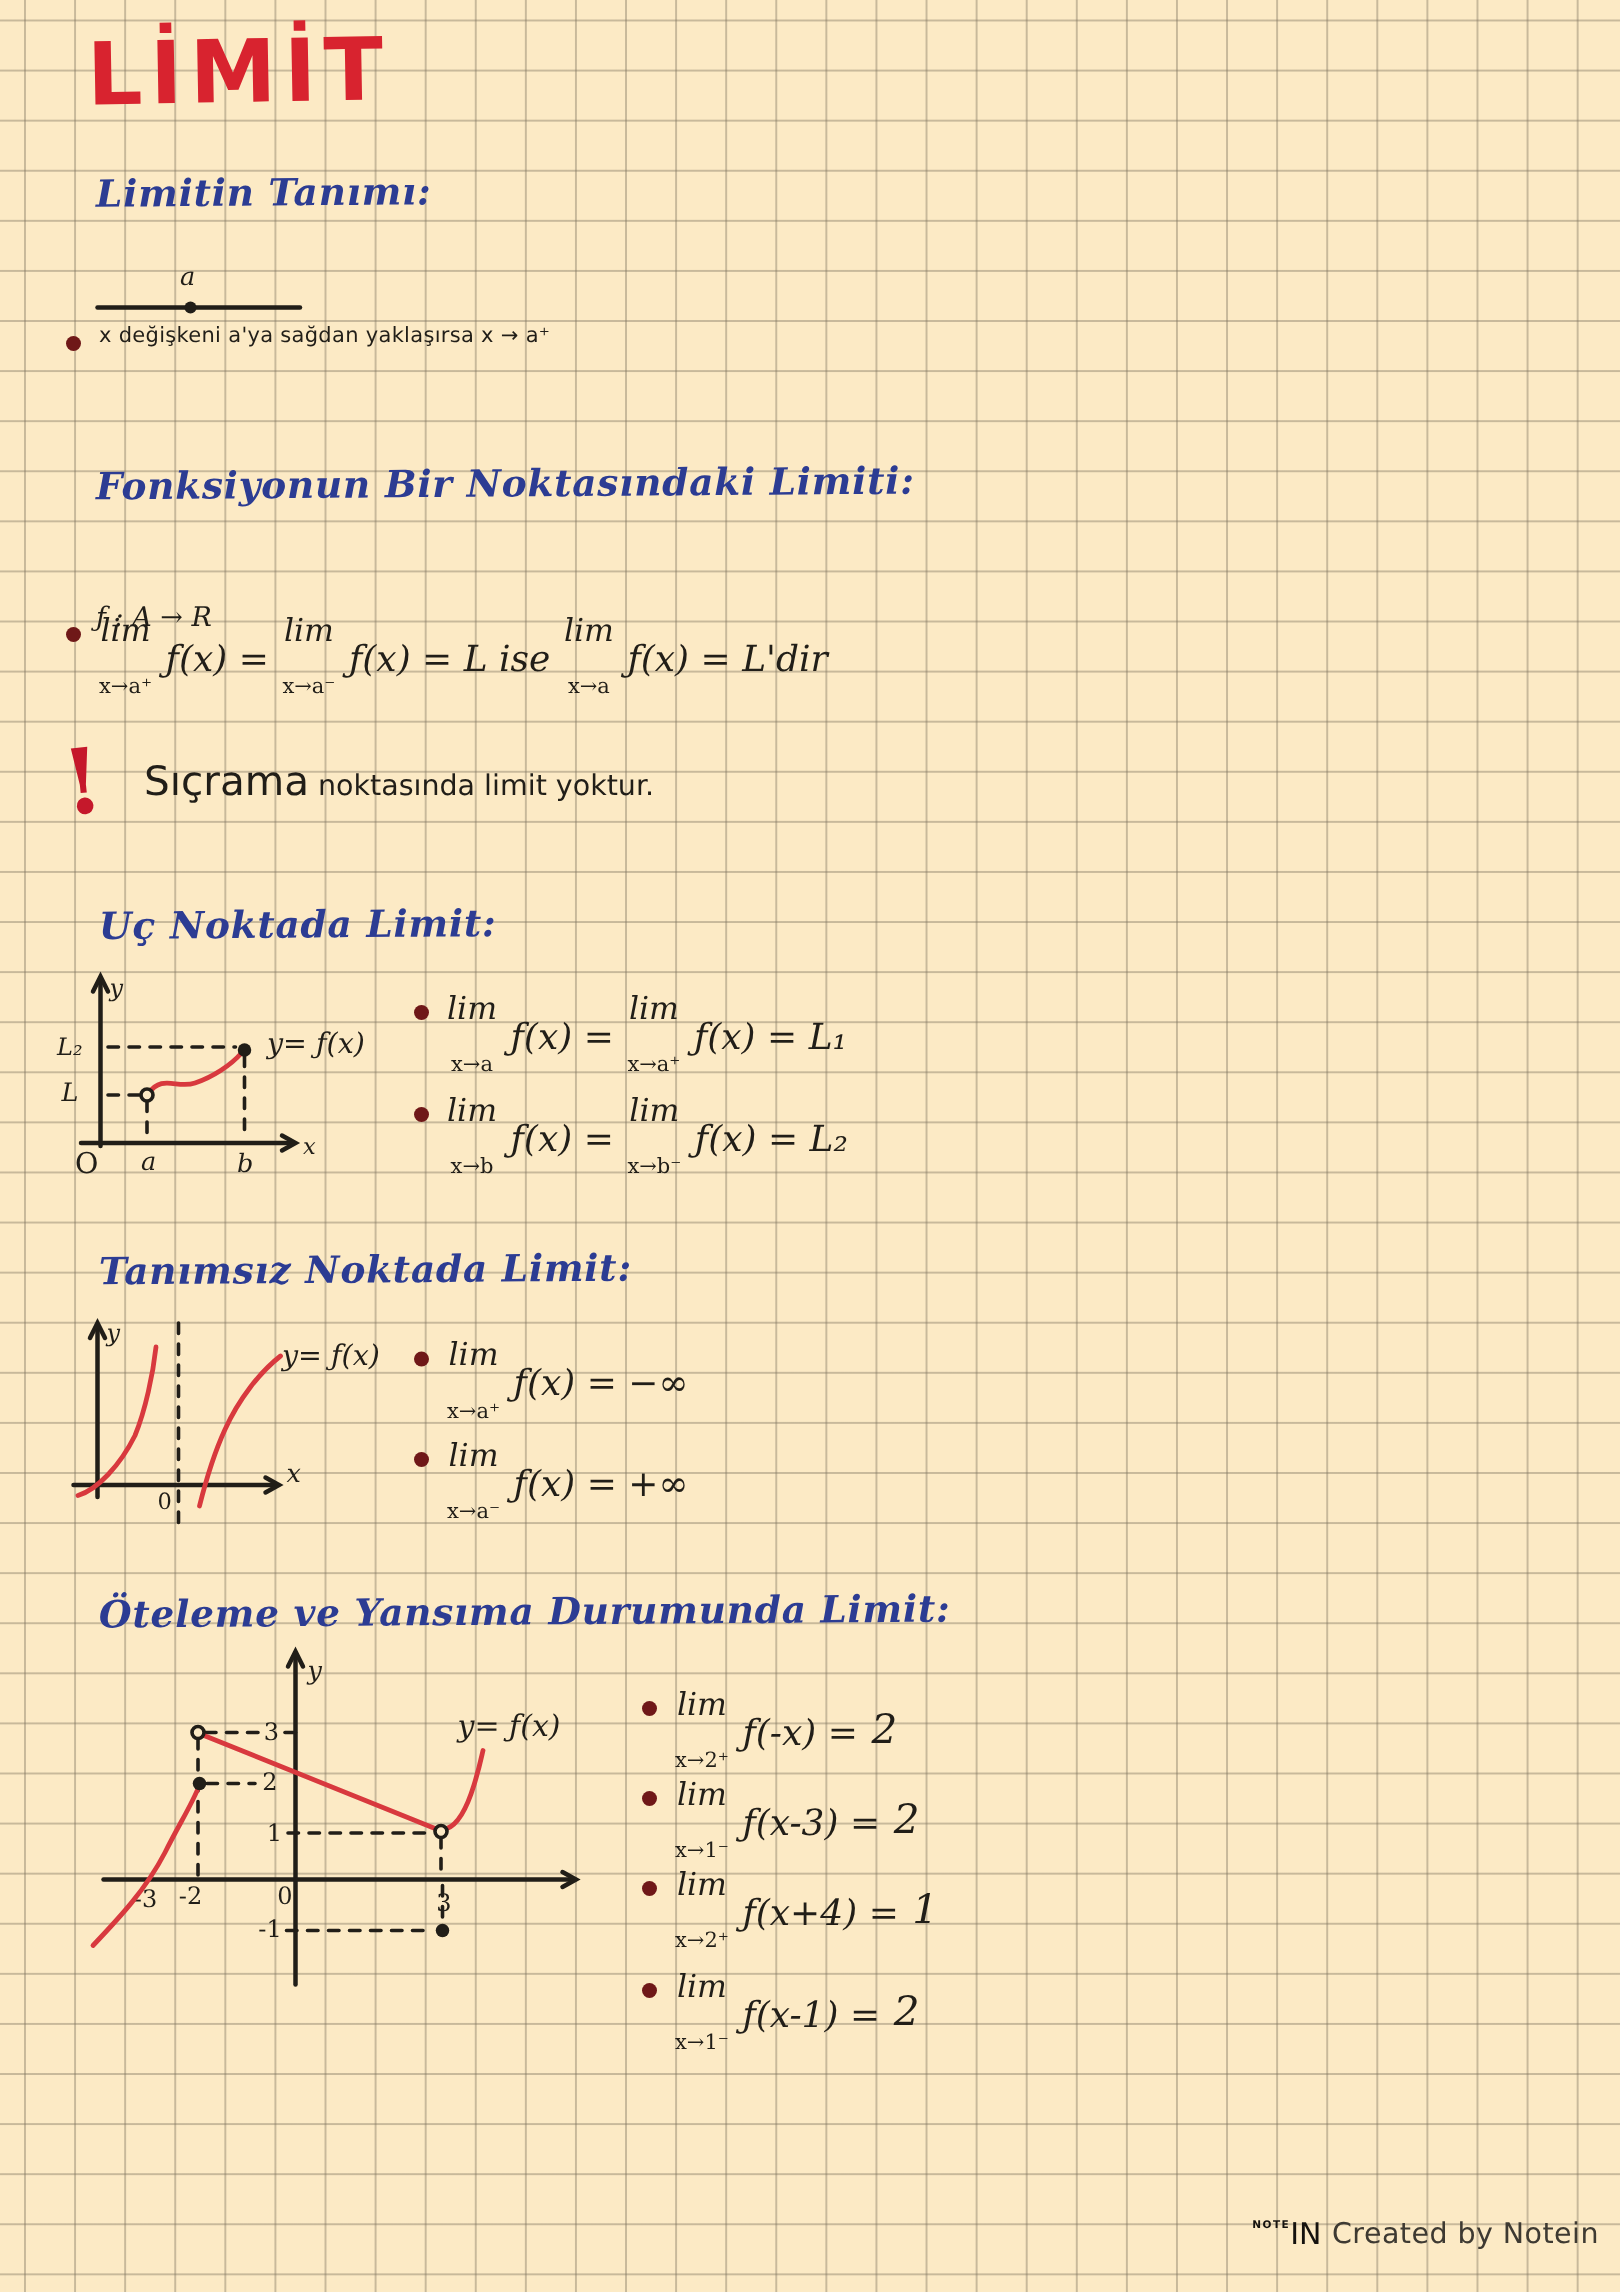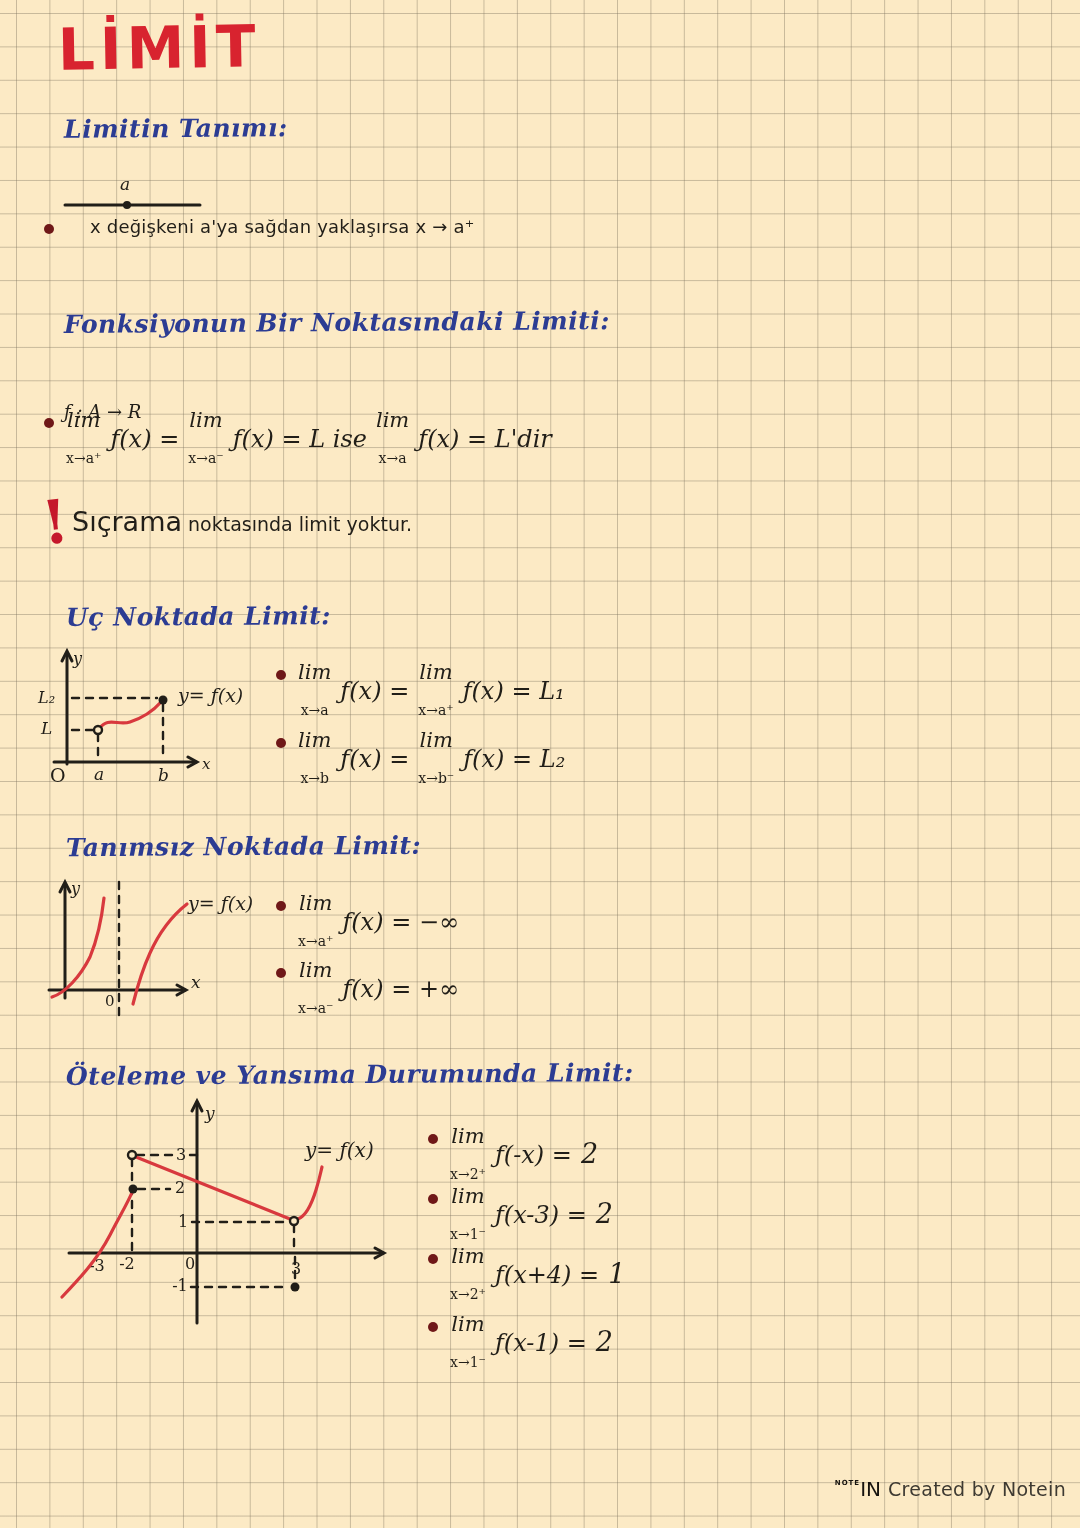--- a/index.html
+++ b/index.html
@@ -13,21 +13,21 @@
     background-size:33.4px 33.4px;
     background-position:16px 13px;}
   .abs{position:absolute;}
   .title{left:58px;top:14px;font-size:58px;font-weight:800;letter-spacing:5px;
          color:#d8232f;transform:rotate(-1deg);font-family:"DejaVu Sans",sans-serif;}
   .heading{color:#2c3c93;font-family:"DejaVu Serif",serif;font-style:italic;
            font-weight:700;font-size:25px;letter-spacing:.5px;transform:rotate(-.4deg);}
   .row{display:flex;align-items:flex-start;gap:12px;}
   .bullet-dot{width:10px;height:10px;border-radius:50%;background:#6f1818;
               flex:0 0 auto;margin-top:8px;}
-  .body-text{font-size:18px;letter-spacing:.2px;margin-left:24px;}
+  .body-text{font-size:14px;letter-spacing:.2px;}
   .pre{white-space:pre;}
   .domain-text{font-family:"DejaVu Serif",serif;font-style:italic;font-size:18px;}
   .eq{display:flex;align-items:center;gap:9px;flex-wrap:nowrap;}
   .lim-block{display:inline-flex;flex-direction:column;align-items:center;line-height:1;}
   .lim-word{font-family:"DejaVu Serif",serif;font-style:italic;font-size:21px;}
   .lim-sub{font-family:"DejaVu Serif",serif;font-size:14px;margin-top:20px;}
   .eq-txt{font-family:"DejaVu Serif",serif;font-style:italic;font-size:24px;padding-top:2px;}
   .eq-big{font-size:27px;padding-top:0;}
   .warn-mark{font-size:60px;font-weight:800;color:#c5182b;font-family:"DejaVu Serif",serif;
              line-height:1;transform:rotate(-6deg);}
@@ -83,21 +83,21 @@
         <span class="eq-txt">ƒ(x) = L ise</span>
         <span class="lim-block">
           <span class="lim-word">lim</span>
           <span class="lim-sub">x→a</span>
         </span>
         <span class="eq-txt">ƒ(x) = L'dir</span>
       </div>
   </div>
 
   <div class="abs warn-mark" style="left:42px;top:492px;">!</div>
-  <div class="abs" style="left:72px;top:506px;text-align:center;">
+  <div class="abs" style="left:96px;top:506px;text-align:center;">
     <span class="warn-emph">Sıçrama</span><span class="warn-rest"> noktasında limit yoktur.</span>
   </div>
 
   <div class="abs heading" style="left:66px;top:602px;">Uç Noktada Limit:</div>
 
   <svg class="abs" style="left:30px;top:642px;" width="270" height="152">
     <line x1="37" y1="12" x2="37" y2="122" class="axis"></line>
     <path d="M32,19 L37,9 L42,19" class="axis" fill="none"></path>
     <line x1="24" y1="120" x2="166" y2="120" class="axis"></line>
     <path d="M158,115 L167,120 L158,125" class="axis" fill="none"></path>

